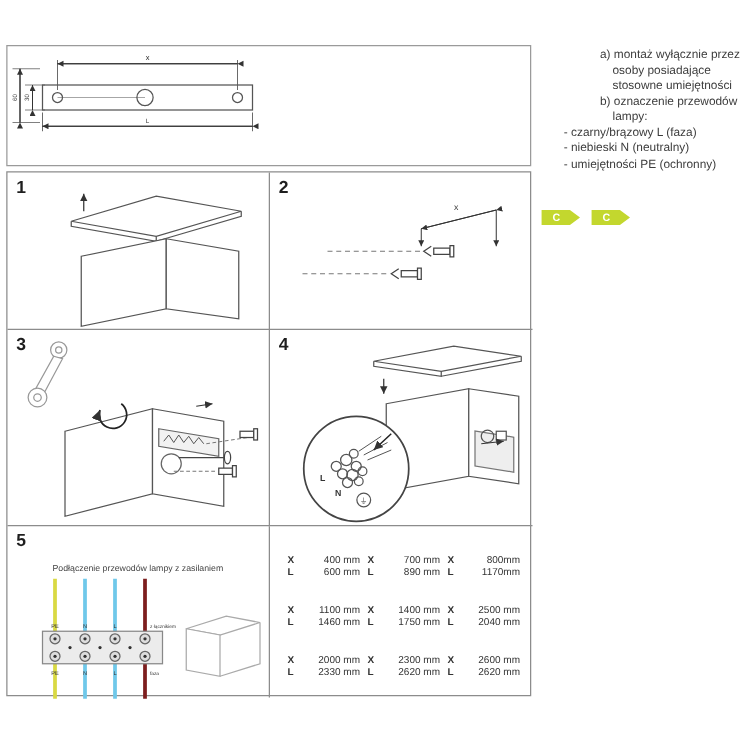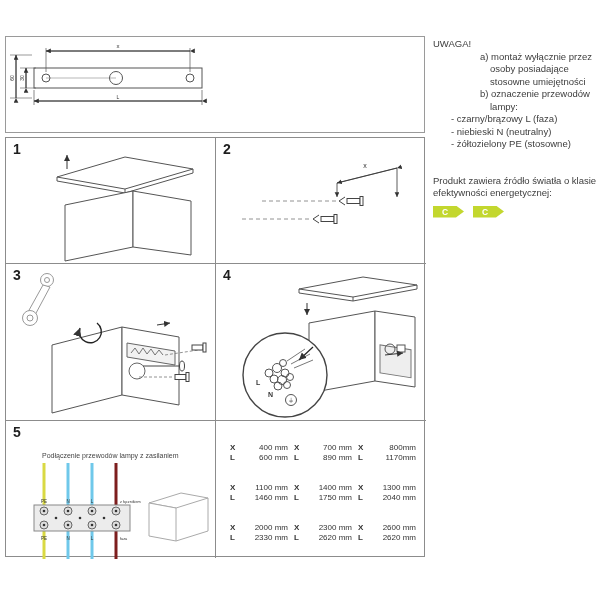--- a/index.html
+++ b/index.html
@@ -90,29 +90,27 @@
         <line x1="14" y1="28" x2="30" y2="28" stroke="#555" stroke-width="0.6"></line>
         <line x1="14" y1="48" x2="30" y2="48" stroke="#555" stroke-width="0.6"></line>
         <line x1="20" y1="28" x2="20" y2="48" stroke="#333" stroke-width="0.8" transform="rotate(180 20 38)" marker-start="url(#ma)" marker-end="url(#ma)"></line>
         <line x1="20" y1="28" x2="20" y2="48" stroke="#333" stroke-width="0.8"></line>
         <text x="17.5" y="38" font-size="5" text-anchor="middle" transform="rotate(-90 17.5 38)">30</text>
       </svg>
     </div>
   </div>
 
   <div class="notes">
-    <div>UWAGA!</div>
     <div class="hang">a) montaż wyłącznie przez osoby posiadające stosowne umiejętności</div>
     <div class="hang">b) oznaczenie przewodów lampy:</div>
     <div class="b1">- czarny/brązowy L (faza)</div>
     <div class="b1">- niebieski N (neutralny)</div>
-    <div class="b1">- żółtozielony PE (stosowne)</div>
+    <div class="b1">- umiejętności PE (ochronny)</div>
     <div class="gap"></div>
       <div class="gap"></div>
-    <div>Produkt zawiera źródło światła o klasie efektywności energetycznej:</div>
     <div class="energy-row">
       <span class="energy-arrow">C</span>
       <span class="energy-arrow">C</span>
     </div>
   </div>
 
   <div class="grid">
 
     <div class="cell c1">
       <div class="num">1</div>
@@ -305,21 +303,21 @@
               <span class="val">1400 mm</span>
             </div>
           <div class="line">
               <span class="xl">L</span>
               <span class="val">1750 mm</span>
             </div>
         </div>
         <div class="pair">
           <div class="line">
               <span class="xl">X</span>
-              <span class="val">1300 mm</span>
+              <span class="val">2500 mm</span>
             </div>
           <div class="line">
               <span class="xl">L</span>
               <span class="val">2040 mm</span>
             </div>
         </div>
         <div class="pair">
           <div class="line">
               <span class="xl">X</span>
               <span class="val">2000 mm</span>

